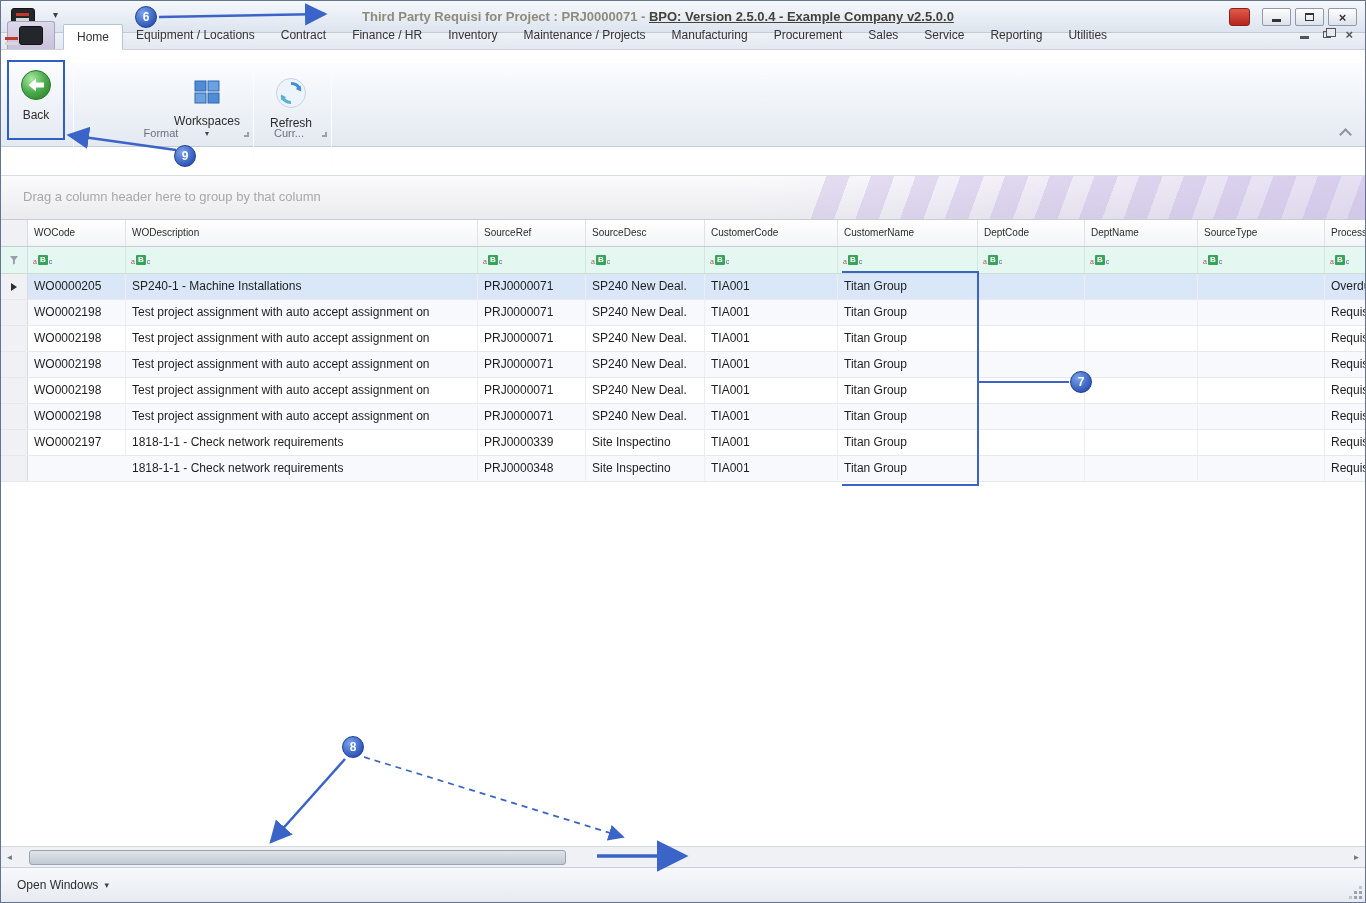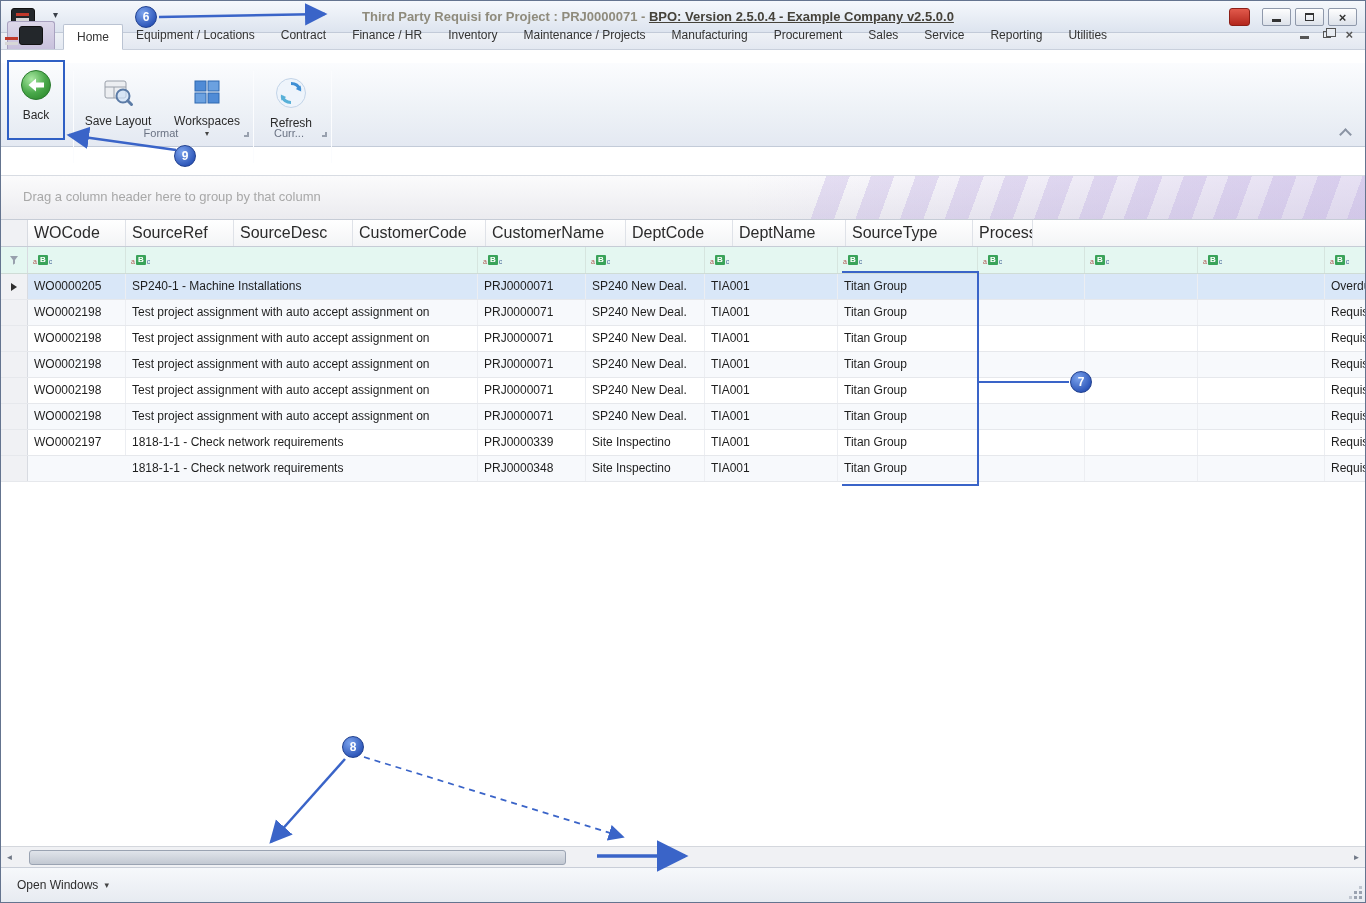--- a/index.html
+++ b/index.html
@@ -72,21 +72,21 @@
   .group-panel { position:relative; height:44px; overflow:hidden;
     background:linear-gradient(#fbfbfc,#ebebef); border-top:1px solid #d8dce3; }
   .group-panel::before { content:''; position:absolute; right:0; top:0; bottom:0; width:620px;
     background:linear-gradient(to right, rgba(205,191,232,0), rgba(205,191,232,0.45)); }
   .group-panel::after { content:''; position:absolute; right:0; top:0; bottom:0; width:560px;
     background:repeating-linear-gradient(110deg, rgba(255,255,255,0) 0 20px,
       rgba(182,162,222,0.30) 20px 42px); }
   .group-hint { position:absolute; left:22px; top:0; line-height:42px; font-size:13px; color:#a8a8a8; }
   .ghead { display:flex; height:28px; background:linear-gradient(#ffffff,#f3f4f6);
     border-top:1px solid #c6ccd6; border-bottom:1px solid #c6ccd6; overflow:hidden; }
-  .hcell { font-size:16px; color:#2b2b2b; padding:0 6px; line-height:26px;
+  .hcell { font-size:10px; color:#2b2b2b; padding:0 6px; line-height:26px;
     border-right:1px solid #dfe2e8; overflow:hidden; white-space:nowrap; flex:none; }
   .ind { flex:none; background:#f0f1f4; border-right:1px solid #d8dbe1;
     display:flex; align-items:center; justify-content:center; }
   .gfilter { display:flex; height:27px; background:#e4f7f1; border-bottom:1px solid #cfdcd6; overflow:hidden; }
   .gfilter .ind { background:#e4f7f1; }
   .fcell { border-right:1px solid #d6e5df; display:flex; align-items:center; padding-left:5px; flex:none; }
   .abc { display:inline-flex; align-items:flex-end; line-height:1; }
   .abc i { font-style:normal; font-size:7px; color:#b05550; }
   .abc em { font-style:normal; font-size:7px; color:#4a6a9a; }
   .abc b { font-size:8px; line-height:10px; padding:0 2px; margin:0 1px; border-radius:1px;
@@ -203,30 +203,20 @@
           </defs>
           <circle cx="17" cy="17" r="14.5" fill="url(#gback)" stroke="#2b7a2f"></circle>
           <path d="M9.5 17 l7.5-6.5 v4 h8 v5 h-8 v4 z" fill="#ffffff"></path>
         </svg>
         <span class="rlabel">Back</span>
       </div>
     </div>
 
     <div class="gsep" style="left:72px"></div>
 
-    <div class="rbtn" style="left:80px; width:74px">
-      <svg width="32" height="32" viewBox="0 0 32 32">
-        <rect x="3" y="5" width="21" height="17" rx="2" fill="#eceef1" stroke="#9aa0aa"></rect>
-        <line x1="3" y1="11" x2="24" y2="11" stroke="#9aa0aa"></line>
-        <line x1="12" y1="11" x2="12" y2="22" stroke="#9aa0aa"></line>
-        <circle cx="21" cy="20" r="6.5" fill="rgba(205,225,248,0.65)" stroke="#5b7ba6" stroke-width="2"></circle>
-        <line x1="25.8" y1="24.8" x2="29.5" y2="28.5" stroke="#5b7ba6" stroke-width="3" stroke-linecap="round"></line>
-      </svg>
-      <span class="rlabel">Save Layout</span>
-    </div>
 
     <div class="rbtn" style="left:166px; width:80px">
       <svg width="32" height="32" viewBox="0 0 32 32">
         <rect x="4" y="5" width="11" height="10" fill="#4f8bd6" stroke="#2f69b0"></rect>
         <rect x="17" y="5" width="11" height="10" fill="#6ba1e0" stroke="#2f69b0"></rect>
         <rect x="4" y="17" width="11" height="10" fill="#6ba1e0" stroke="#2f69b0"></rect>
         <rect x="17" y="17" width="11" height="10" fill="#4f8bd6" stroke="#2f69b0"></rect>
       </svg>
       <span class="rlabel">Workspaces</span>
       <span class="ws-caret">▾</span>
@@ -255,20 +245,21 @@
     <div class="ribbon-collapse"></div>
   </div>
 
   <div class="grid">
     <div class="group-panel">
       <span class="group-hint">Drag a column header here to group by that column</span>
     </div>
     <div class="ghead">
         <div class="ind" style="width: 27px;"></div>
         <div class="hcell" style="width: 98px;">WOCode</div>
+        <div class="hcell" style="width: 352px;">WODescription</div>
         <div class="hcell" style="width: 108px;">SourceRef</div>
         <div class="hcell" style="width: 119px;">SourceDesc</div>
         <div class="hcell" style="width: 133px;">CustomerCode</div>
         <div class="hcell" style="width: 140px;">CustomerName</div>
         <div class="hcell" style="width: 107px;">DeptCode</div>
         <div class="hcell" style="width: 113px;">DeptName</div>
         <div class="hcell" style="width: 127px;">SourceType</div>
         <div class="hcell" style="width: 60px;">Process</div>
       </div>
     <div class="gfilter">

